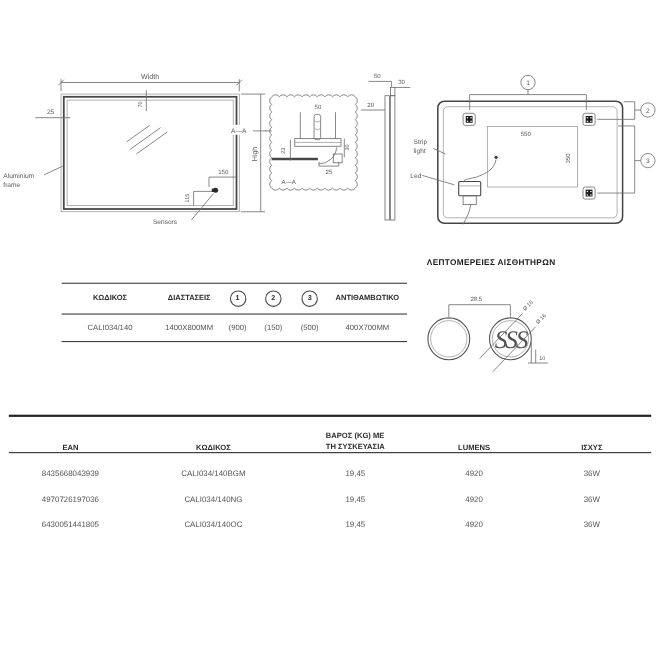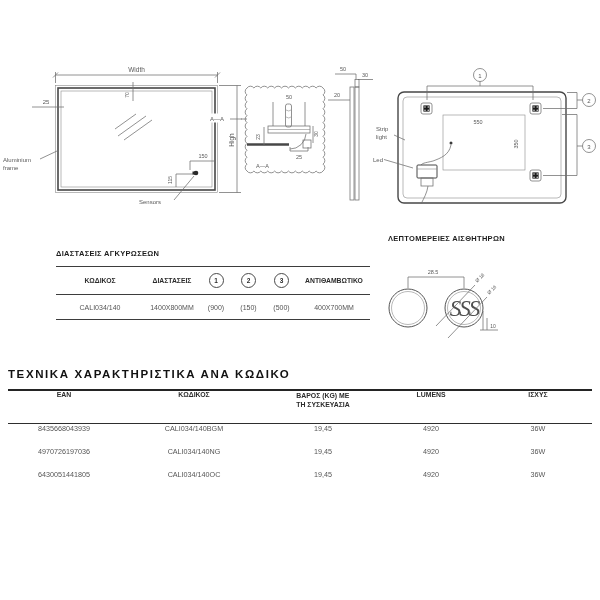--- a/index.html
+++ b/index.html
@@ -29,21 +29,21 @@
   .circled{display:inline-block;width:13px;height:13px;line-height:13px;border:1px solid #4a4a4a;
            border-radius:50%;font-size:6.5px;font-weight:bold;text-align:center;color:#2b2b2b}
 
   
   .sensor-title{left:388px;top:234px}
 
   
   .tech{left:8px;top:368px;width:584px}
   .tech-heading{font-size:11.5px;font-weight:bold;letter-spacing:1.6px;color:#111}
   .t-grid{margin-top:9px;border-top:2px solid #242424}
-  .t-row{display:flex;align-items:flex-start}
+  .t-row{display:flex;align-items:flex-end}
   .t-head{height:32px;border-bottom:1px solid #2e2e2e;font-size:6.9px;font-weight:bold;color:#2b2b2b}
   .t-data{height:23px;font-size:7.2px;color:#555}
   .t-c{text-align:center}
   .t-c0{width:112px}.t-c1{width:148px}.t-c2{width:110px}.t-c3{width:106px}.t-c4{width:108px}
   .pre{white-space:pre-line;display:inline-block;text-align:left;line-height:1.35}
 </style>
 </head>
 <body>
 
 <svg width="600" height="360" viewBox="0 0 600 360">
@@ -224,21 +224,20 @@
     <text transform="rotate(-45 493 291)" x="493" y="291" text-anchor="middle" class="t5">Ø 16</text>
 
     <line x1="483" y1="311" x2="483" y2="330" class="ln"></line>
     <line x1="487" y1="318" x2="487" y2="330" class="ln"></line>
     <line x1="480" y1="330" x2="498" y2="330" class="ln"></line>
     <text x="493" y="327.5" text-anchor="middle" class="t5">10</text>
   </g>
 </svg>
 
 <div class="abs anchor-table">
-  <div class="sec-title">ΔΙΑΣΤΑΣΕΙΣ ΑΓΚΥΡΩΣΕΩΝ</div>
   <div class="a-grid">
     <div class="a-row a-head">
       <div class="a-c a-c0">ΚΩΔΙΚΟΣ</div>
       <div class="a-c a-c1">ΔΙΑΣΤΑΣΕΙΣ</div>
       <div class="a-c a-c2"><span class="circled">1</span></div>
       <div class="a-c a-c3"><span class="circled">2</span></div>
       <div class="a-c a-c4"><span class="circled">3</span></div>
       <div class="a-c a-c5">ΑΝΤΙΘΑΜΒΩΤΙΚΟ</div>
     </div>
     <div class="a-row a-data">
@@ -248,21 +247,20 @@
       <div class="a-c a-c3">(150)</div>
       <div class="a-c a-c4">(500)</div>
       <div class="a-c a-c5">400X700MM</div>
     </div>
   </div>
 </div>
 
 <div class="abs sec-title sensor-title">ΛΕΠΤΟΜΕΡΕΙΕΣ ΑΙΣΘΗΤΗΡΩΝ</div>
 
 <div class="abs tech">
-  <div class="tech-heading">ΤΕΧΝΙΚΑ ΧΑΡΑΚΤΗΡΙΣΤΙΚΑ ΑΝΑ ΚΩΔΙΚΟ</div>
   <div class="t-grid">
     <div class="t-row t-head">
       <div class="t-c t-c0">EAN</div>
       <div class="t-c t-c1">ΚΩΔΙΚΟΣ</div>
       <div class="t-c t-c2"><span class="pre">ΒΑΡΟΣ (KG) ΜΕ
 ΤΗ ΣΥΣΚΕΥΑΣΙΑ</span></div>
       <div class="t-c t-c3">LUMENS</div>
       <div class="t-c t-c4">ΙΣΧΥΣ</div>
     </div>
     <div class="t-row t-data">

